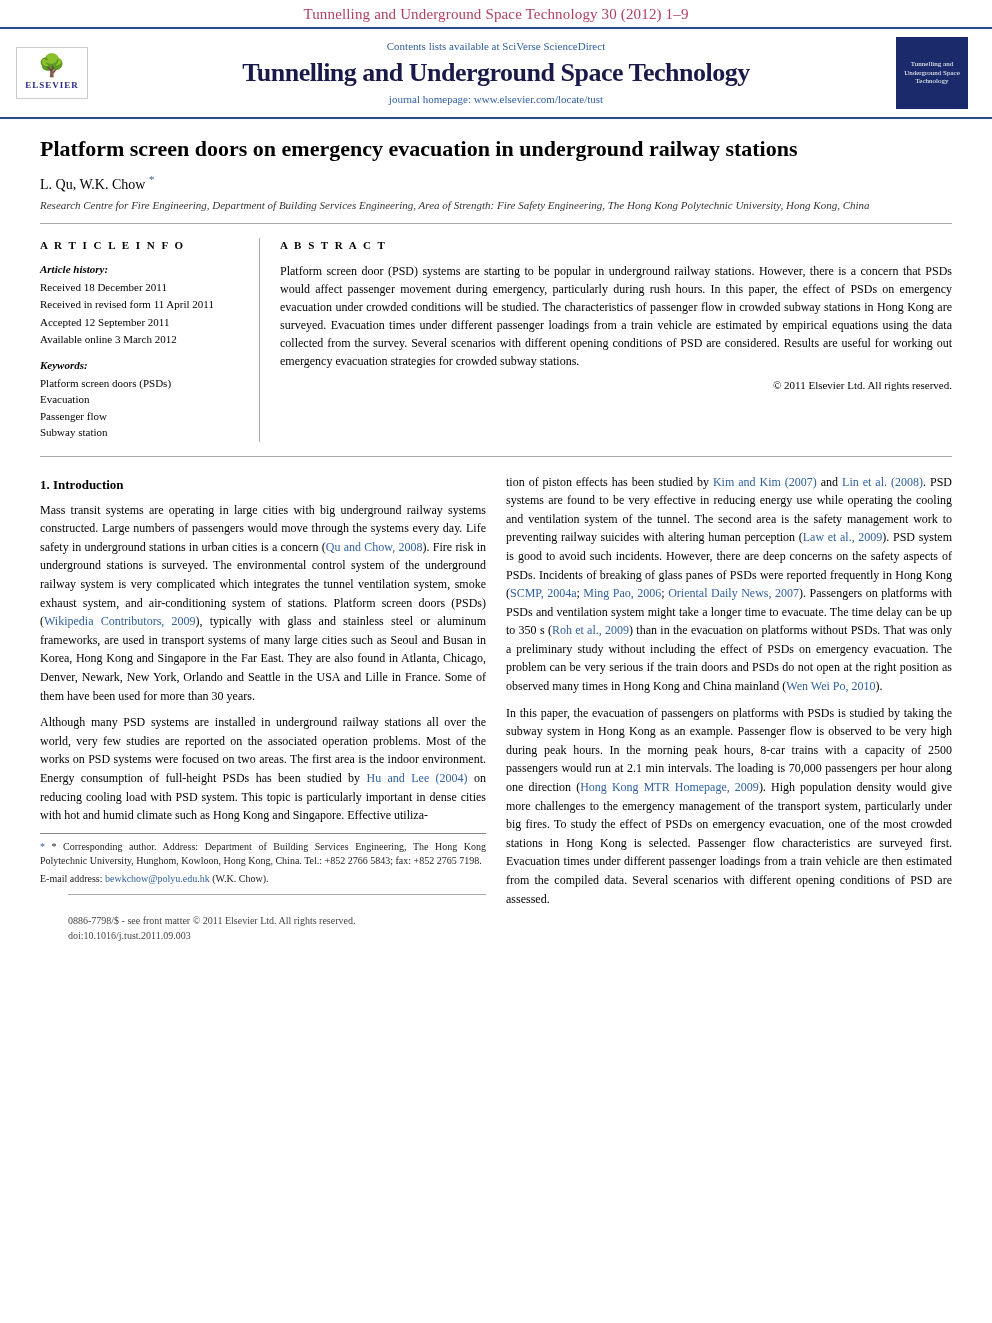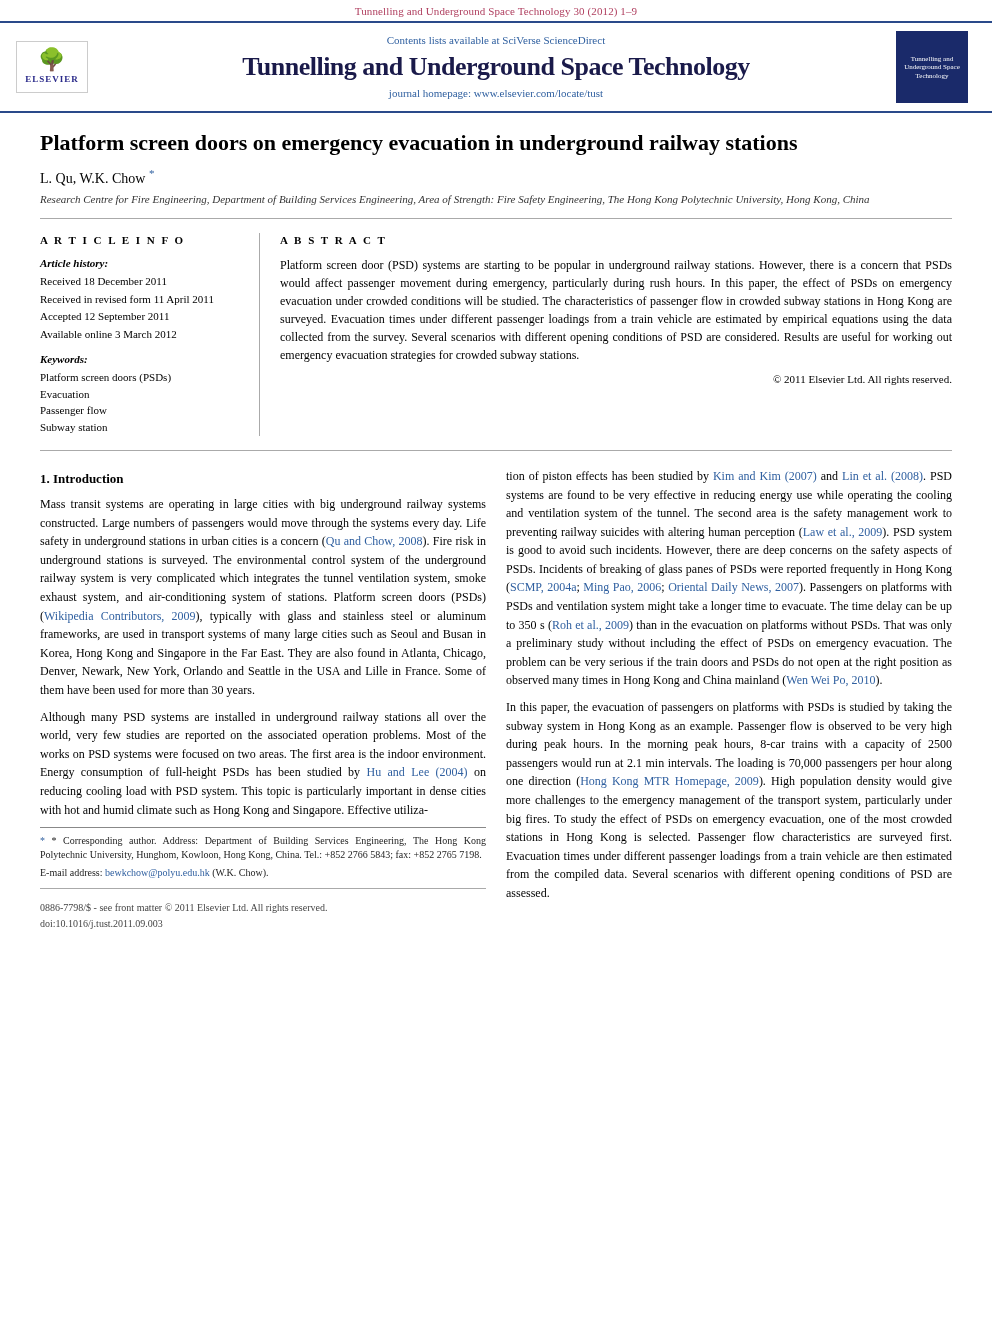--- a/index.html
+++ b/index.html
@@ -8,21 +8,21 @@
       background: #fff;
       color: #000;
       width: 992px;
       min-height: 1323px;
       font-size: 13px;
       line-height: 1.4;
     }
     .top-banner {
       text-align: center;
       padding: 4px 0 2px 0;
-      font-size: 11px;
+      font-size: 15px;
       color: #b04060;
       letter-spacing: 0.01em;
     }
     .header-outer {
       border-top: 2px solid #2a4a8a;
       border-bottom: 2px solid #2a4a8a;
       display: flex;
       align-items: center;
       padding: 8px 16px;
       gap: 12px;
@@ -218,24 +218,25 @@
       padding-top: 6px;
       font-size: 10px;
       line-height: 1.4;
       color: #222;
     }
     .footnote-item {
       margin-bottom: 4px;
     }
     .bottom-bar {
       border-top: 1px solid #aaa;
-      padding-top: 11px;
+      padding-top: 18px;
       margin-top: 8px;
       font-size: 10px;
       color: #444;
+      margin-left: 28px;
     }
     .star { color: #3060a0; }
   </style>
 </head>
 <body>
 
 <div>
   <div class="top-banner">
     <span>Tunnelling and Underground Space Technology 30 (2012) 1–9</span>
   </div>

